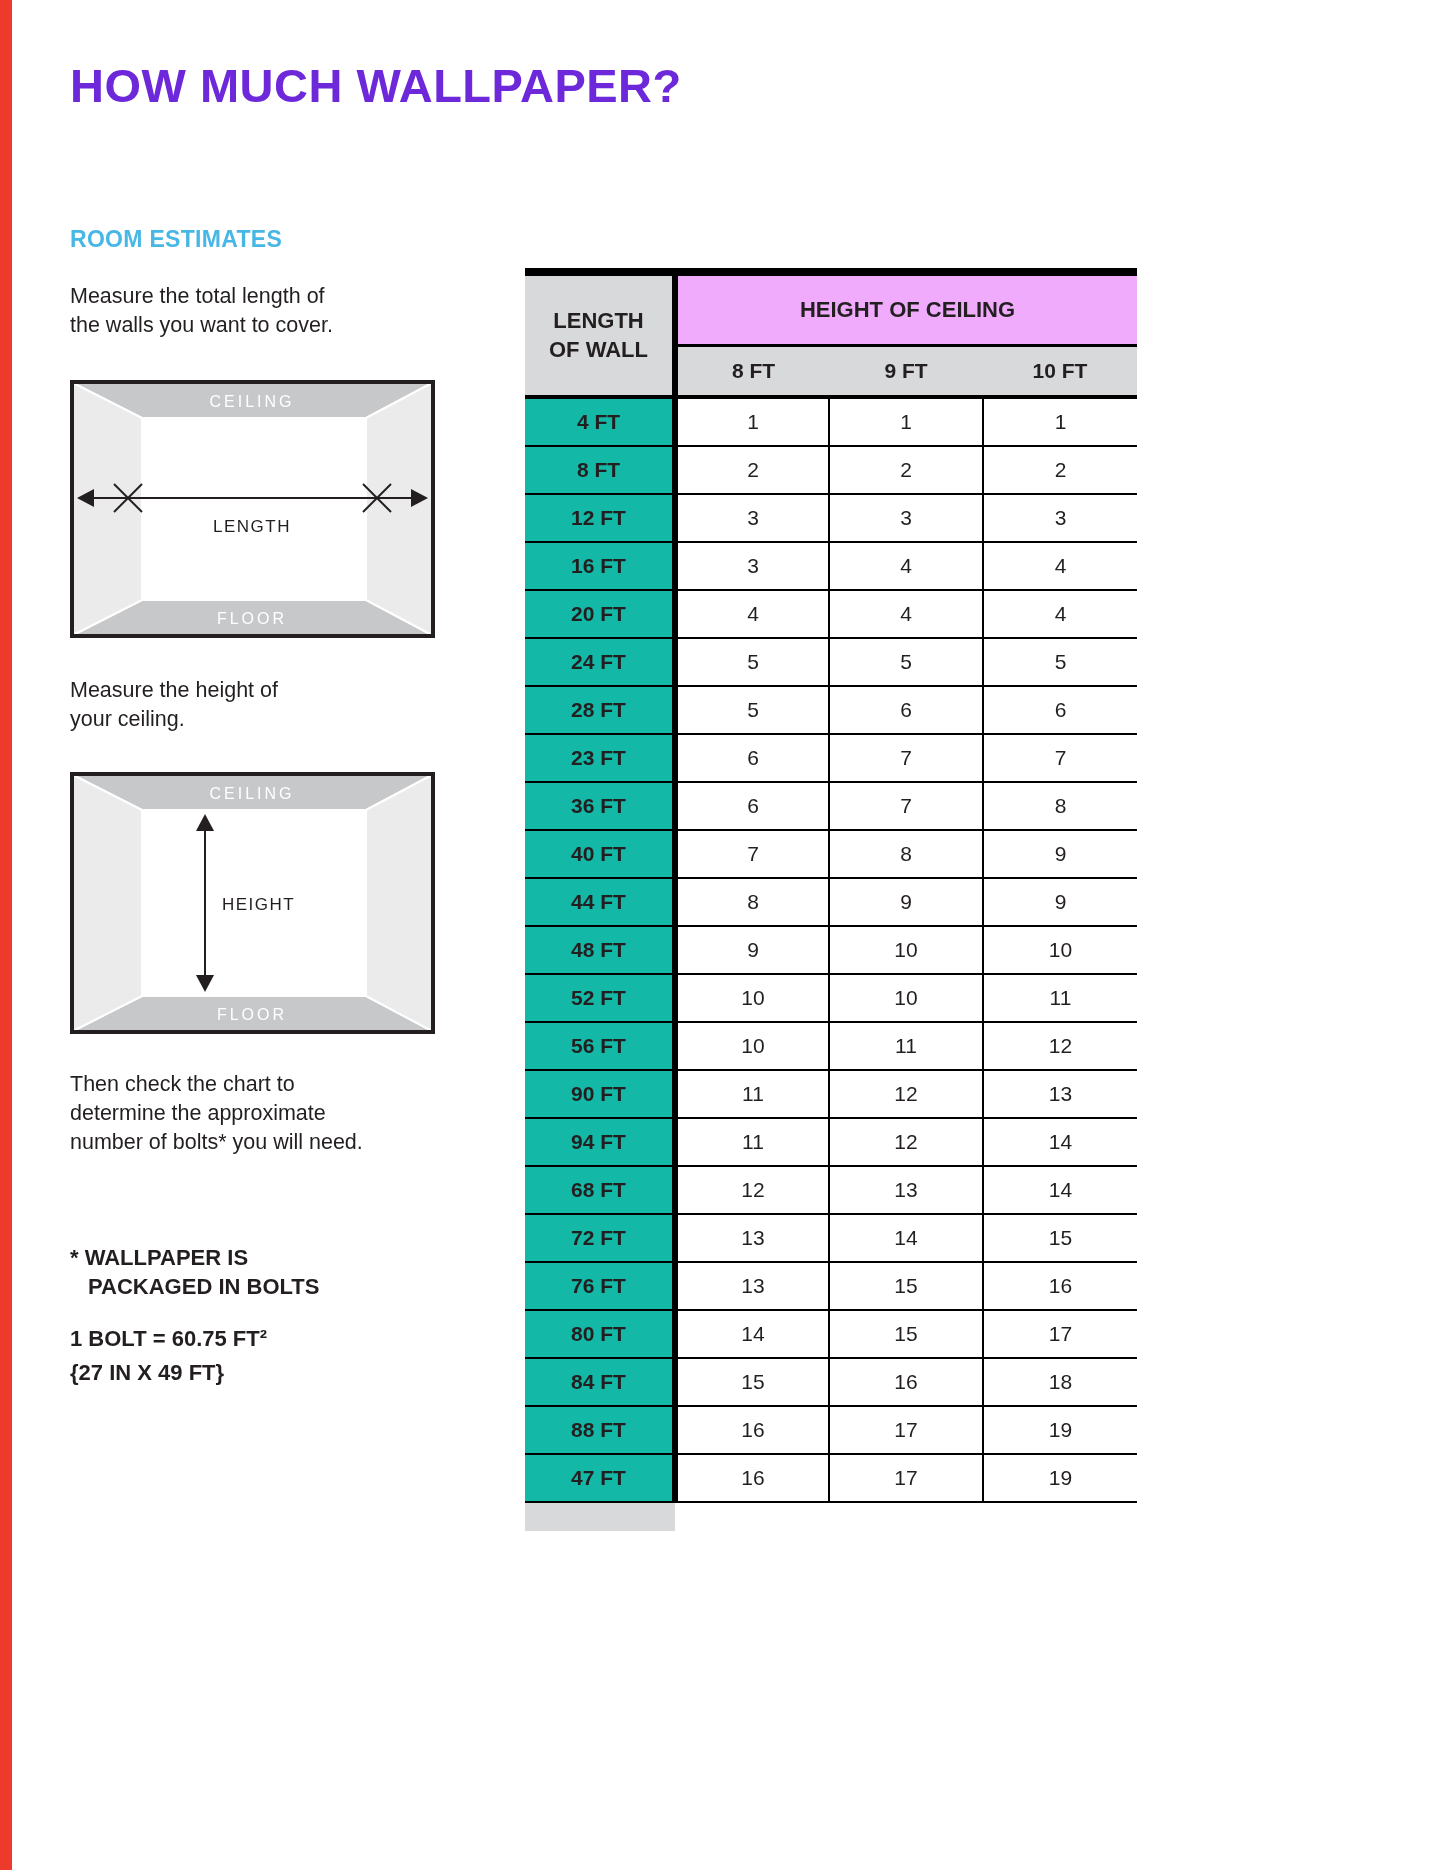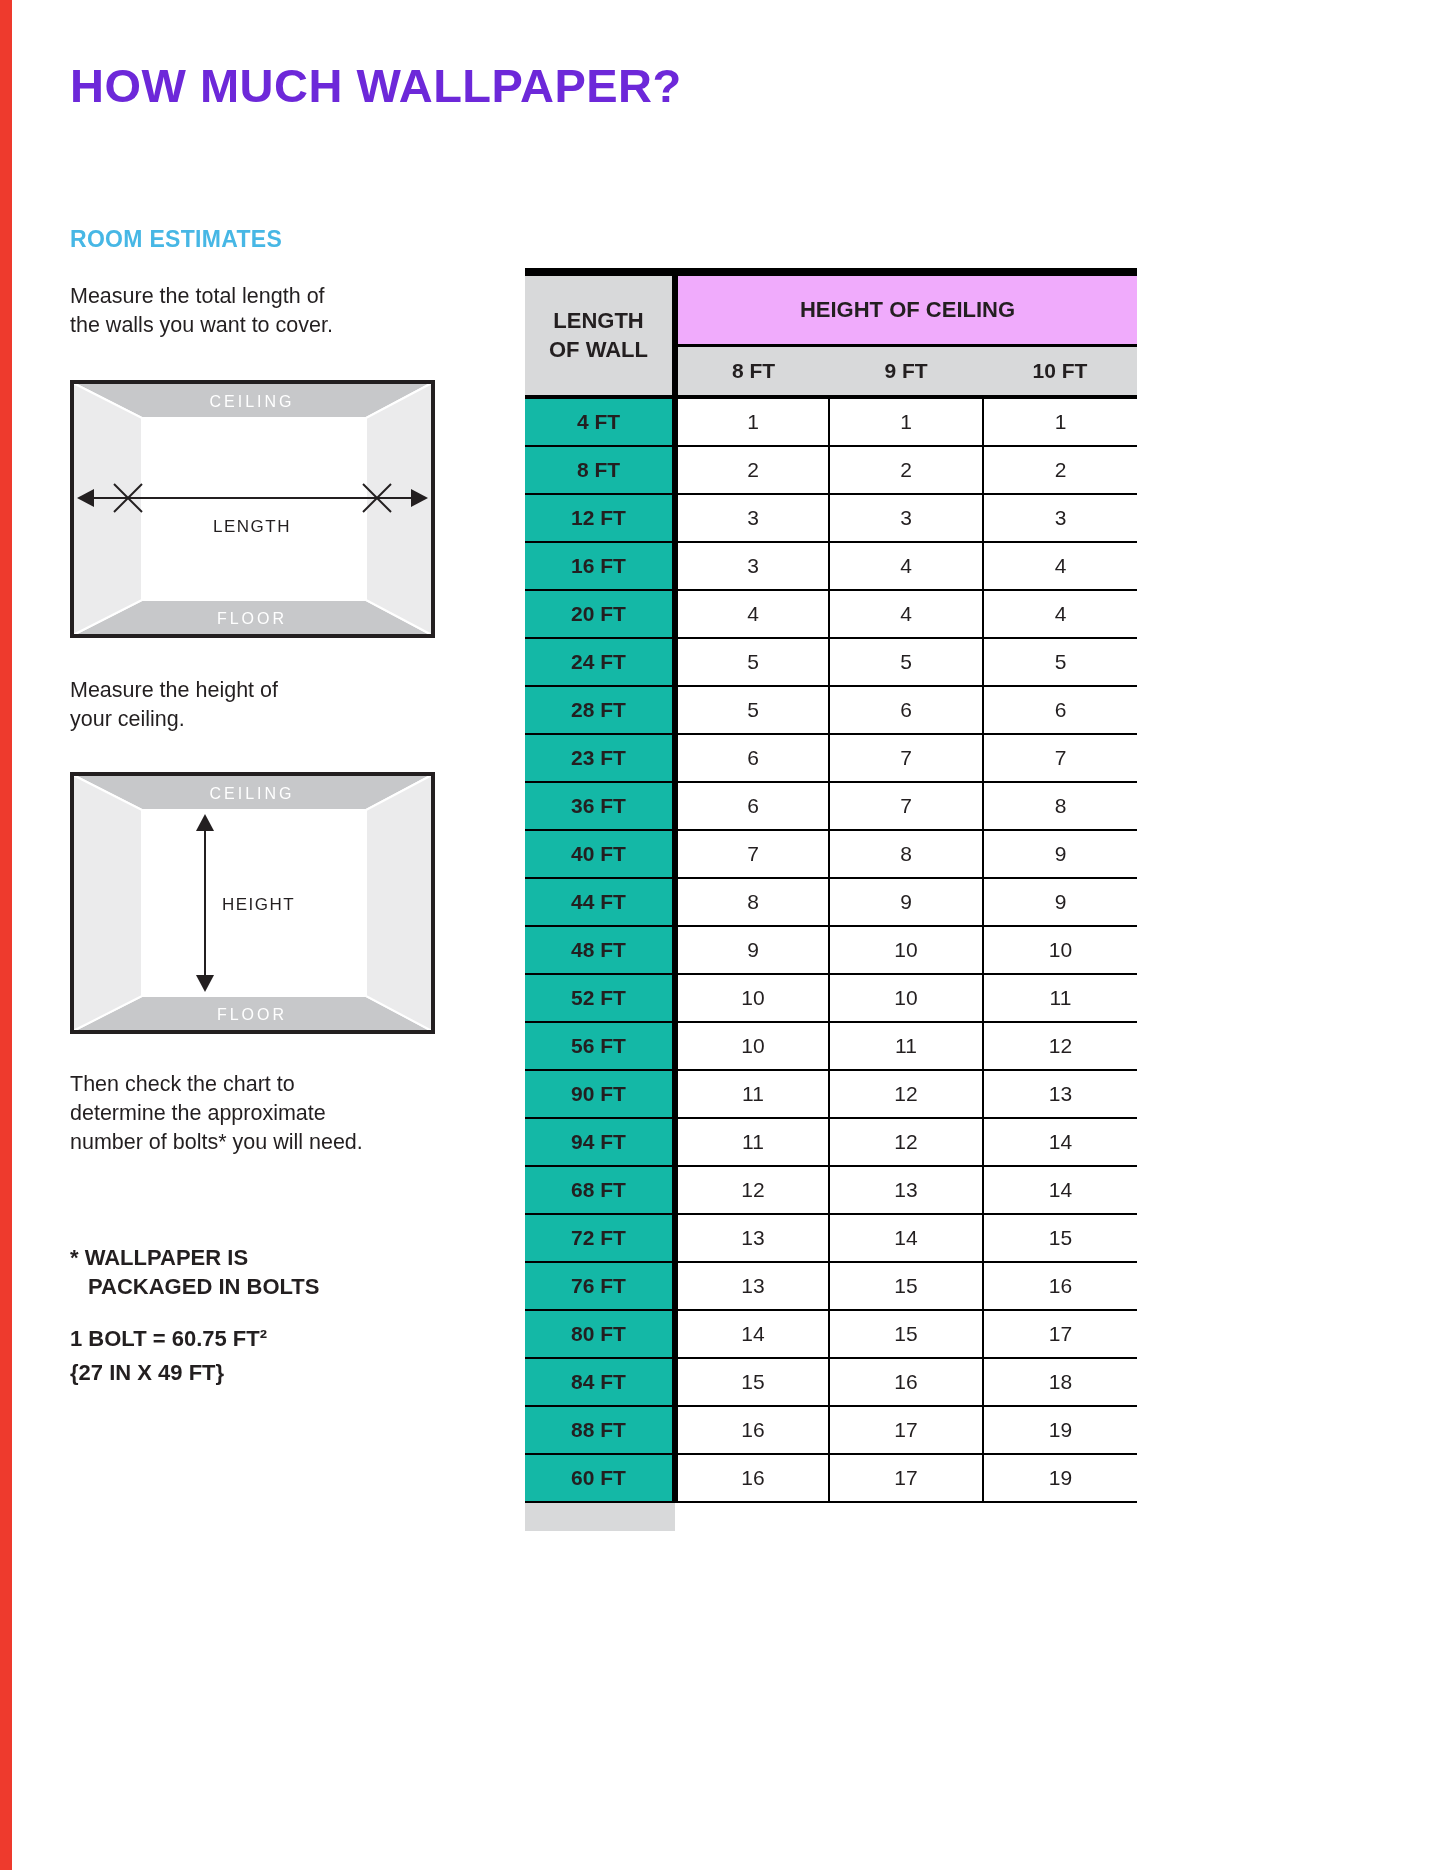--- a/index.html
+++ b/index.html
@@ -329,21 +329,21 @@
           <td class="data-cell">16</td>
           <td class="data-cell">18</td>
         </tr>
         <tr>
           <td class="rowlabel">88 FT</td>
           <td class="data-cell">16</td>
           <td class="data-cell">17</td>
           <td class="data-cell">19</td>
         </tr>
         <tr>
-          <td class="rowlabel">60 FT</td>
+          <td class="rowlabel">47 FT</td>
           <td class="data-cell">16</td>
           <td class="data-cell">17</td>
           <td class="data-cell">19</td>
         </tr>
       </tbody>
     <tbody>
       <tr class="footrow">
         <td class="footstrip"></td>
         <td class="footblank" colspan="3"></td>
       </tr>

